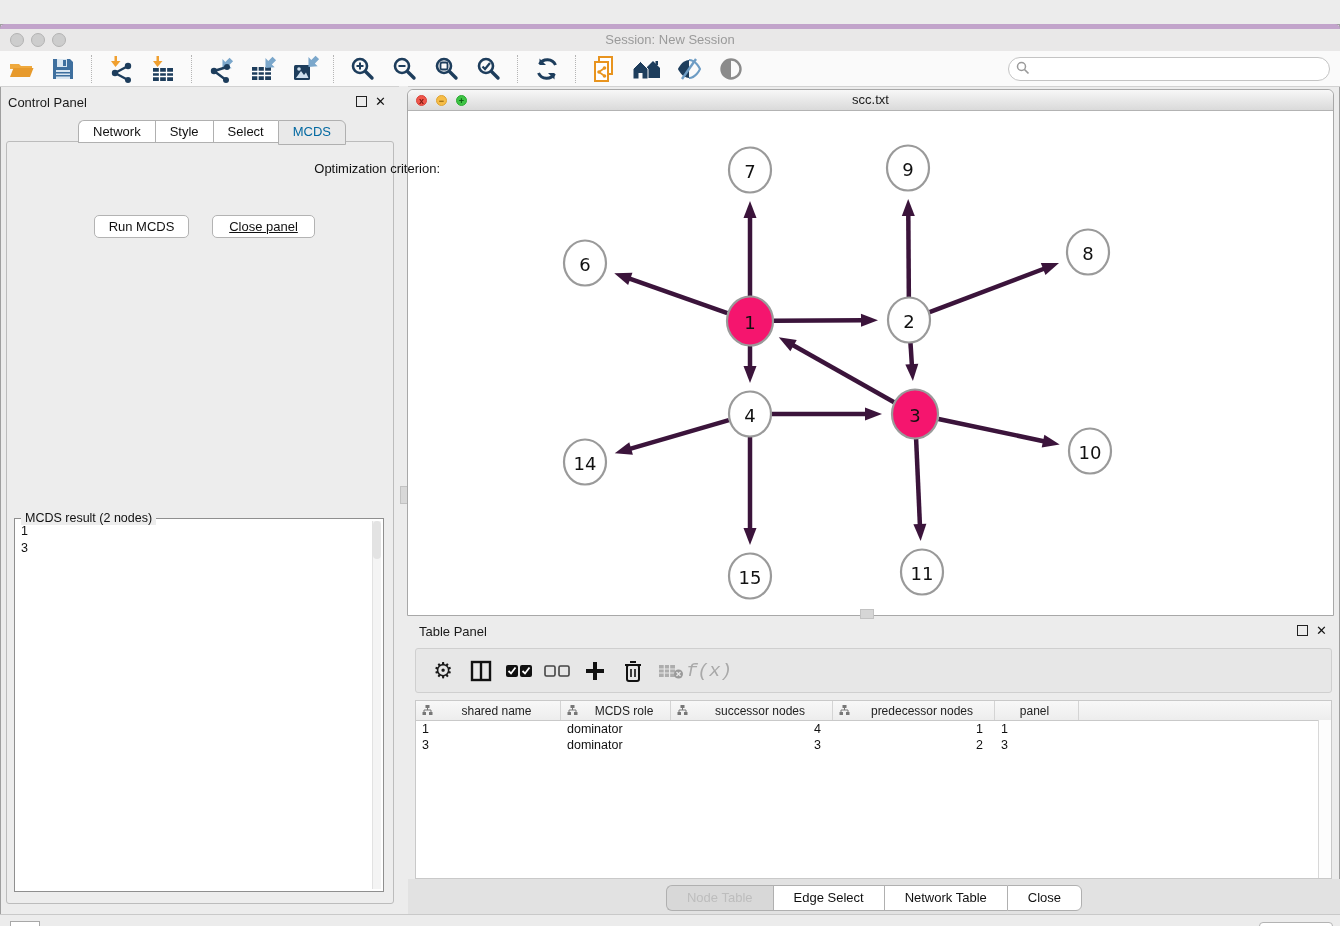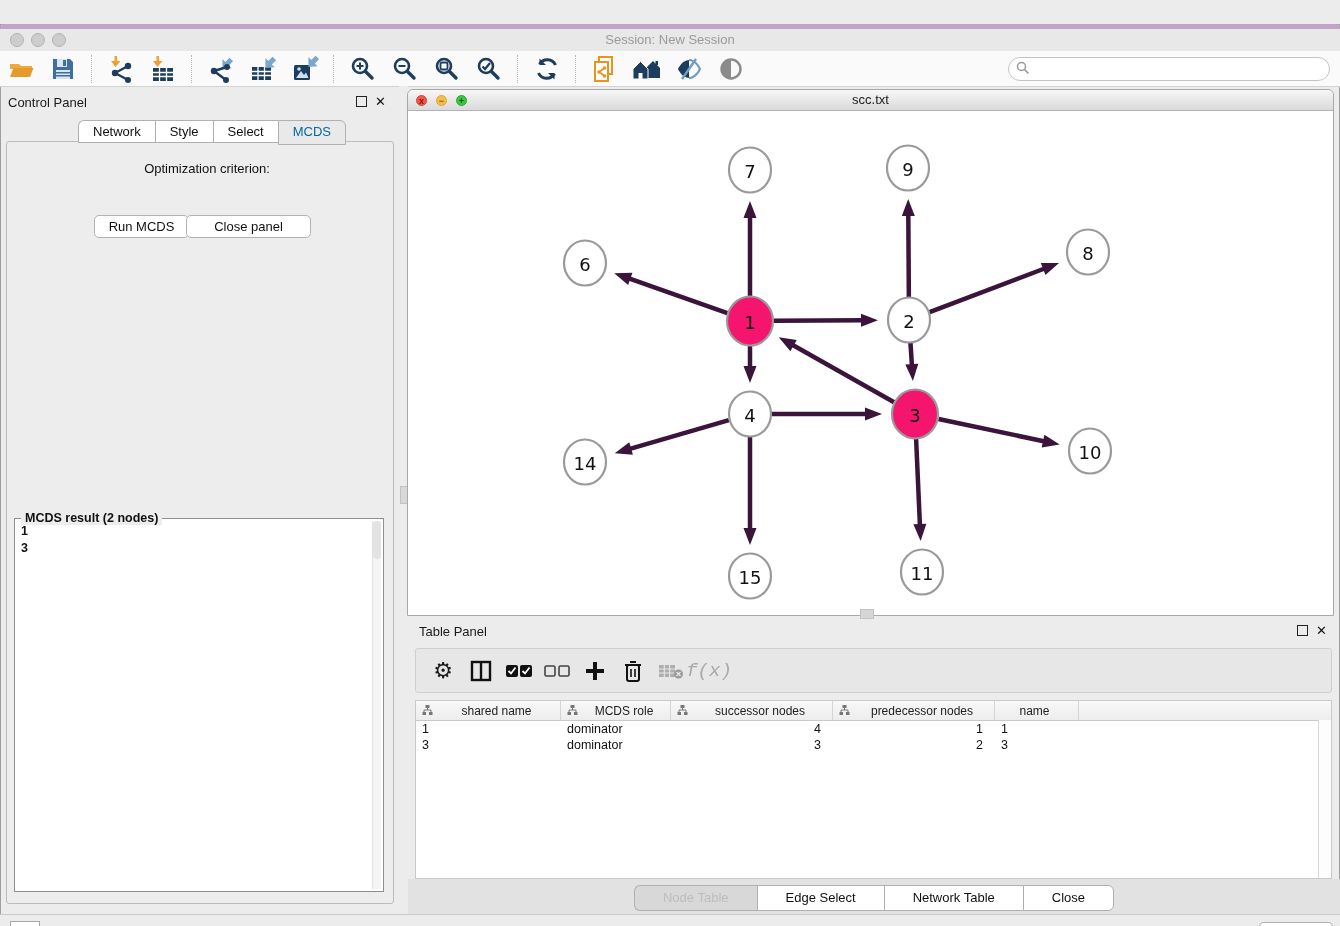--- a/index.html
+++ b/index.html
@@ -26,26 +26,26 @@
   #cp-header{left:8px;top:71px;font-size:13px;color:#1a1a1a;}
   .panel-ctl{position:absolute;top:72px;display:flex;gap:8px;align-items:center;}
   .sq-icon{width:9px;height:9px;border:1.5px solid #222;display:inline-block;}
   .x-icon{font-size:13px;font-weight:bold;color:#111;line-height:10px;}
   #cp-tabs{left:78px;top:96px;height:22px;display:flex;z-index:3;}
   .cp-tab{height:21px;line-height:21px;padding:0 14px;font-size:13px;background:#fff;border:1px solid #b0b0b0;border-right:none;color:#111;}
   .cp-tab:first-child{border-radius:6px 0 0 0;}
   .cp-tab:last-child{border-right:1px solid #b0b0b0;border-radius:0 6px 0 0;}
   .cp-tab.sel{background:#e9e9e9;color:#0369a1;height:23px;}
   #cp-body{left:6px;top:117px;width:386px;height:761px;background:#ededed;border:1px solid #bcbcbc;border-radius:3px;z-index:2;}
-  #opt-label{left:8px;top:137px;width:398px;text-align:center;font-size:13px;color:#111;}
+  #opt-label{left:0;top:137px;width:398px;text-align:right;font-size:13px;color:#111;padding-left:42px;}
   #criterion{left:44px;top:157px;width:308px;height:23px;background:#fff;border:1px solid #b3b3b3;border-radius:5px;font-size:13px;line-height:21px;padding-left:11px;color:#111;box-sizing:border-box;}
   #criterion .stepper{position:absolute;right:9px;top:2px;}
   .btn{position:absolute;height:23px;background:#fff;border:1px solid #b3b3b3;border-radius:5px;font-size:13px;text-align:center;line-height:21px;color:#111;box-sizing:border-box;}
   #run-btn{left:94px;top:191px;width:95px;}
-  #close-btn{left:186px;top:191px;width:125px;}
+  #close-btn{left:212px;top:191px;width:103px;text-decoration:underline;}
   #result-box{left:14px;top:494px;width:370px;height:374px;border:1px solid #8f8f8f;background:#fff;box-sizing:border-box;}
   #result-legend{position:absolute;left:6px;top:-8px;background:#ededed;padding:0 4px;font-size:12.5px;color:#111;}
   #result-lines{padding:4px 2px 0 6px;font-size:12.5px;line-height:17px;color:#111;}
   #result-scroll{position:absolute;right:2px;top:2px;width:8px;height:368px;background:#f4f4f4;border-left:1px solid #e2e2e2;}
   #result-thumb{position:absolute;right:0;top:0;width:8px;height:38px;background:#e3e3e3;border-radius:4px;}
 
   
   #v-split{left:399px;top:62px;width:9px;height:828px;background:#ececec;}
   #v-grip{position:absolute;left:1px;top:400px;width:6px;height:16px;background:#d8d8d8;border:1px solid #c2c2c2;}
 
@@ -69,21 +69,21 @@
   #tp-table{left:415px;top:676px;width:917px;height:179px;background:#fff;border:1px solid #c9c9c9;box-sizing:border-box;}
   #tp-head{display:flex;height:19px;background:linear-gradient(#f8f8f8,#ededed);border-bottom:1px solid #c9c9c9;}
   .th{display:flex;align-items:center;font-size:12px;color:#222;border-right:1px solid #d4d4d4;box-sizing:border-box;padding-left:6px;gap:10px;}
   .th .lbl{flex:1;text-align:center;padding-right:10px;}
   .c0{width:145px;}.c1{width:110px;}.c2{width:162px;}.c3{width:162px;}.c4{width:84px;}.c5{flex:1;border-right:none;}
   .tr{display:flex;height:16px;font-size:12.5px;color:#111;}
   .td{box-sizing:border-box;padding:0 6px;line-height:16px;}
   .td.num{text-align:right;padding-right:12px;}
   #tp-vscroll{position:absolute;right:0;top:19px;bottom:0;width:12px;border-left:1px solid #d8d8d8;background:#fdfdfd;}
   #tp-tabstrip{left:408px;top:855px;width:932px;height:35px;background:#e2e2e2;display:flex;justify-content:center;align-items:flex-start;padding-top:6px;box-sizing:border-box;}
-  .tp-tab{height:24px;line-height:24px;padding:0 28px;font-size:13px;background:#fff;border:1px solid #b0b0b0;border-right:none;color:#111;}
+  .tp-tab{height:24px;line-height:24px;padding:0 20px;font-size:13px;background:#fff;border:1px solid #b0b0b0;border-right:none;color:#111;}
   .tp-tab:first-child{border-radius:6px 0 0 6px;}
   .tp-tab:last-child{border-right:1px solid #b0b0b0;border-radius:0 6px 6px 0;}
   .tp-tab.sel{background:#d8d8d8;color:#bdbdbd;}
 
   
   #statusbar{left:0;top:890px;width:1340px;height:36px;background:#ececec;border-top:1px solid #c9c9c9;box-sizing:border-box;}
   #list-btn{position:absolute;left:10px;top:6px;width:28px;height:26px;background:#fff;border:1px solid #a8a8a8;display:flex;align-items:center;justify-content:center;}
   #memory-btn{position:absolute;right:7px;top:7px;width:72px;height:24px;background:#fff;border:1px solid #b3b3b3;border-radius:4px;display:flex;align-items:center;justify-content:center;gap:5px;font-size:12px;color:#111;}
   #mem-dot{width:11px;height:11px;border-radius:50%;background:#1f9e33;}
   svg{display:block;}
@@ -281,21 +281,21 @@
   <div id="cp-tabs" class="abs">
     <span class="cp-tab">Network</span>
     <span class="cp-tab">Style</span>
     <span class="cp-tab">Select</span>
     <span class="cp-tab sel">MCDS</span>
   </div>
   <div id="cp-body" class="abs"></div>
   <div id="opt-label" class="abs" style="z-index:4;">Optimization criterion:</div>
   <div id="run-btn" class="btn" style="z-index:4;">Run MCDS</div>
   <div id="close-btn" class="btn" style="z-index:4;">Close panel</div>
-  <div id="result-box" class="abs" style="z-index:4;font-weight:bold;">
+  <div id="result-box" class="abs" style="z-index:4;">
     <span id="result-legend">MCDS result (2 nodes)</span>
     <div id="result-lines">
       <div>1</div>
       <div>3</div>
     </div>
     <div id="result-scroll">
         <div id="result-thumb"></div>
       </div>
   </div>
 
@@ -462,21 +462,21 @@
       <span class="th c3">
           <svg width="11" height="11" viewBox="0 0 11 11">
             <rect x="3.5" y="0" width="4" height="3" fill="#777"></rect>
             <path d="M5.5 3v2M2 7 V5 H9 V7" stroke="#777" fill="none" stroke-width="1"></path>
             <rect x="0.5" y="7" width="3.5" height="3" fill="#777"></rect>
             <rect x="7" y="7" width="3.5" height="3" fill="#777"></rect>
           </svg>
           <span class="lbl">predecessor nodes</span>
         </span>
       <span class="th c4">
-          <span class="lbl">name</span>
+          <span class="lbl">panel</span>
         </span>
       <span class="th c5"></span>
     </div>
     <div class="tr">
       <span class="td c0">1</span>
       <span class="td c1">dominator</span>
       <span class="td c2 num">4</span>
       <span class="td c3 num">1</span>
       <span class="td c4">1</span>
       <span class="td c5"></span>

